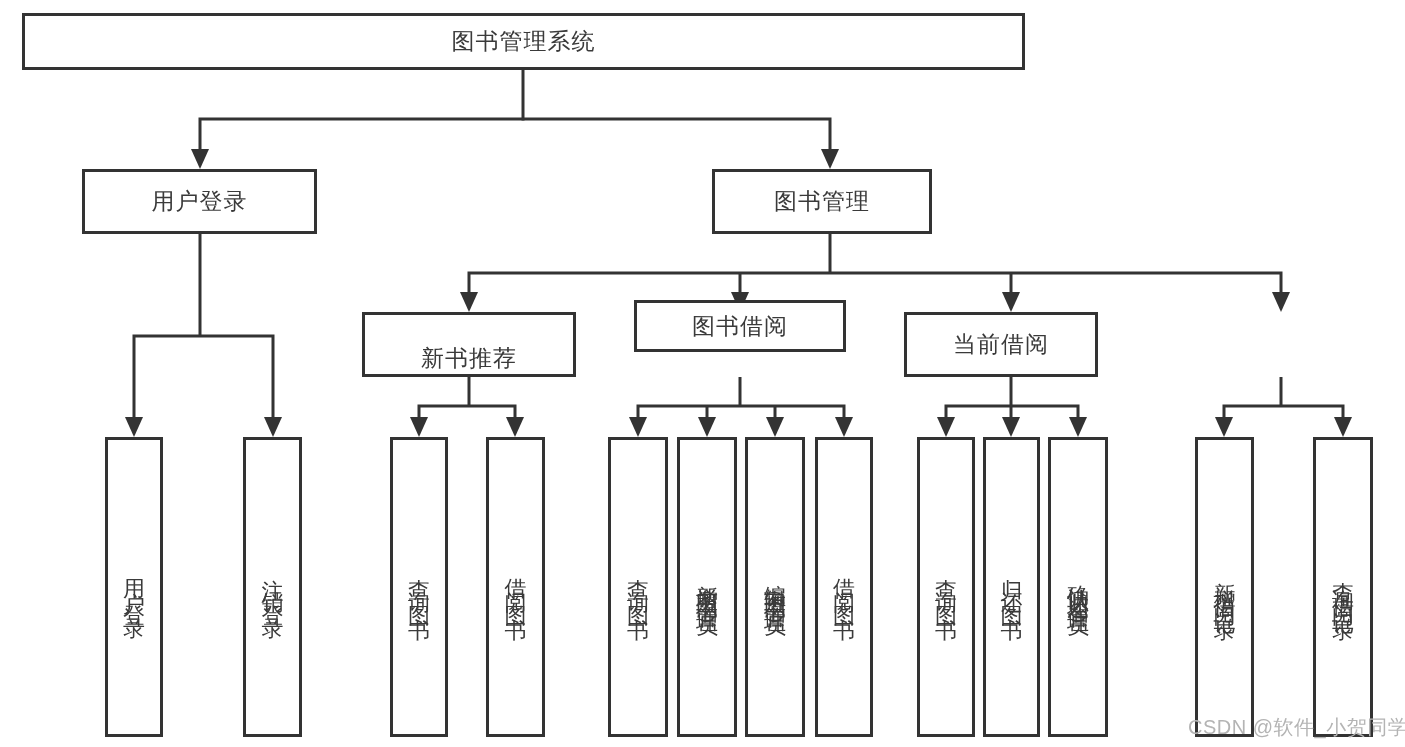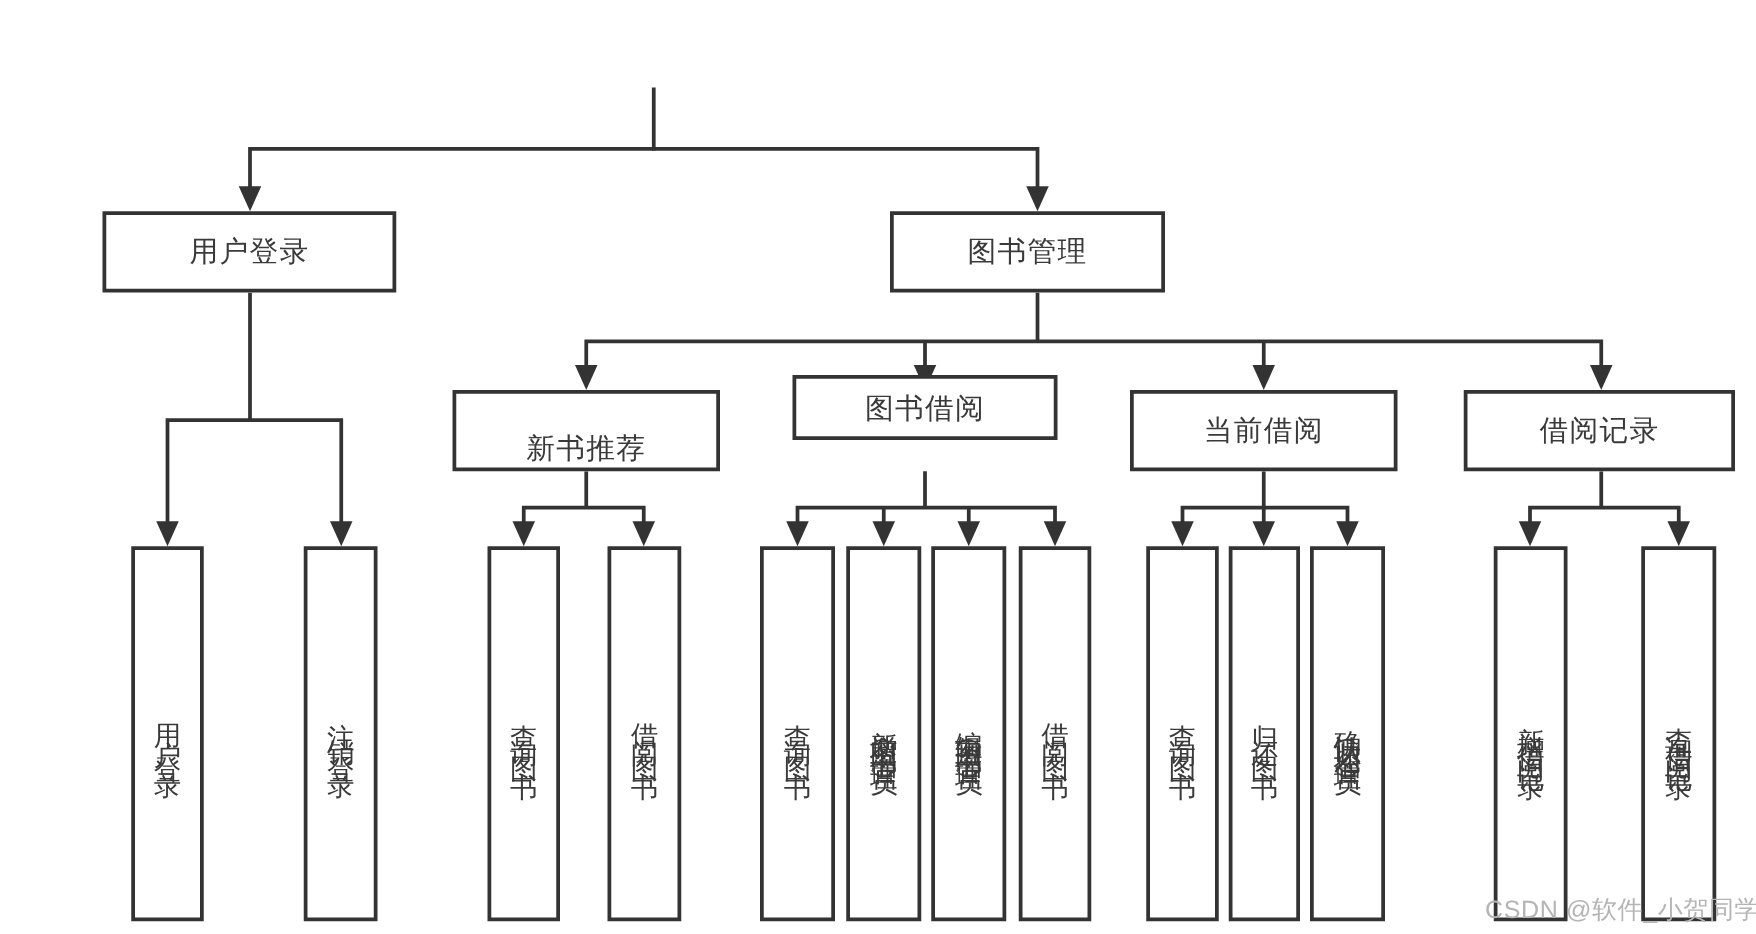--- a/index.html
+++ b/index.html
@@ -36,21 +36,21 @@
     font-size: 23px;
     color: #3a3a3a;
     letter-spacing: 1px;
     white-space: nowrap;
   }
   .root-box  { left: 22px;  top: 13px;  width: 1003px; height: 57px; }
   .l2-user   { left: 82px;  top: 169px; width: 235px;  height: 65px; }
   .l2-book   { left: 712px; top: 169px; width: 220px;  height: 65px; }
   .l3-new    { left: 362px; top: 312px; width: 214px;  height: 65px; align-items: flex-end; }
   .l3-borrow { left: 634px; top: 300px; width: 212px;  height: 52px; }
-  .l3-cur    { left: 904px; top: 312px; width: 214px;  height: 65px; }
+  .l3-cur    { left: 904px; top: 312px; width: 194px;  height: 65px; }
   .l3-rec    { left: 1171px;top: 312px; width: 217px;  height: 65px; }
   .leaf {
     top: 437px;
     height: 300px;
   }
   .vtext {
     writing-mode: vertical-rl;
     text-orientation: mixed;
     font-size: 22px;
     line-height: 1;
@@ -125,40 +125,40 @@
       <polygon points="766,417 784,417 775,437"></polygon>
       <polygon points="835,417 853,417 844,437"></polygon>
       <polygon points="937,417 955,417 946,437"></polygon>
       <polygon points="1002,417 1020,417 1011,437"></polygon>
       <polygon points="1069,417 1087,417 1078,437"></polygon>
       <polygon points="1215,417 1233,417 1224,437"></polygon>
       <polygon points="1334,417 1352,417 1343,437"></polygon>
     </g>
   </svg>
 
+  <div class="box root-box">
+    <span class="hlabel">图书管理系统</span>
+  </div>
 
   <div class="box l2-user">
     <span class="hlabel">用户登录</span>
   </div>
   <div class="box l2-book">
     <span class="hlabel">图书管理</span>
   </div>
 
   <div class="box l3-new">
     <span class="hlabel">新书推荐</span>
   </div>
   <div class="box l3-borrow">
     <span class="hlabel">图书借阅</span>
   </div>
   <div class="box l3-cur">
     <span class="hlabel">当前借阅</span>
   </div>
-  <div class="box l3-rec">
-    <span class="hlabel">借阅记录</span>
-  </div>
 
   <div class="box leaf" style="left:105px;width:58px">
     <span class="vtext len4">用户登录</span>
   </div>
   <div class="box leaf" style="left:243px;width:59px">
     <span class="vtext len4">注销登录</span>
   </div>
 
   <div class="box leaf" style="left:390px;width:58px">
     <span class="vtext len4">查询图书</span>

